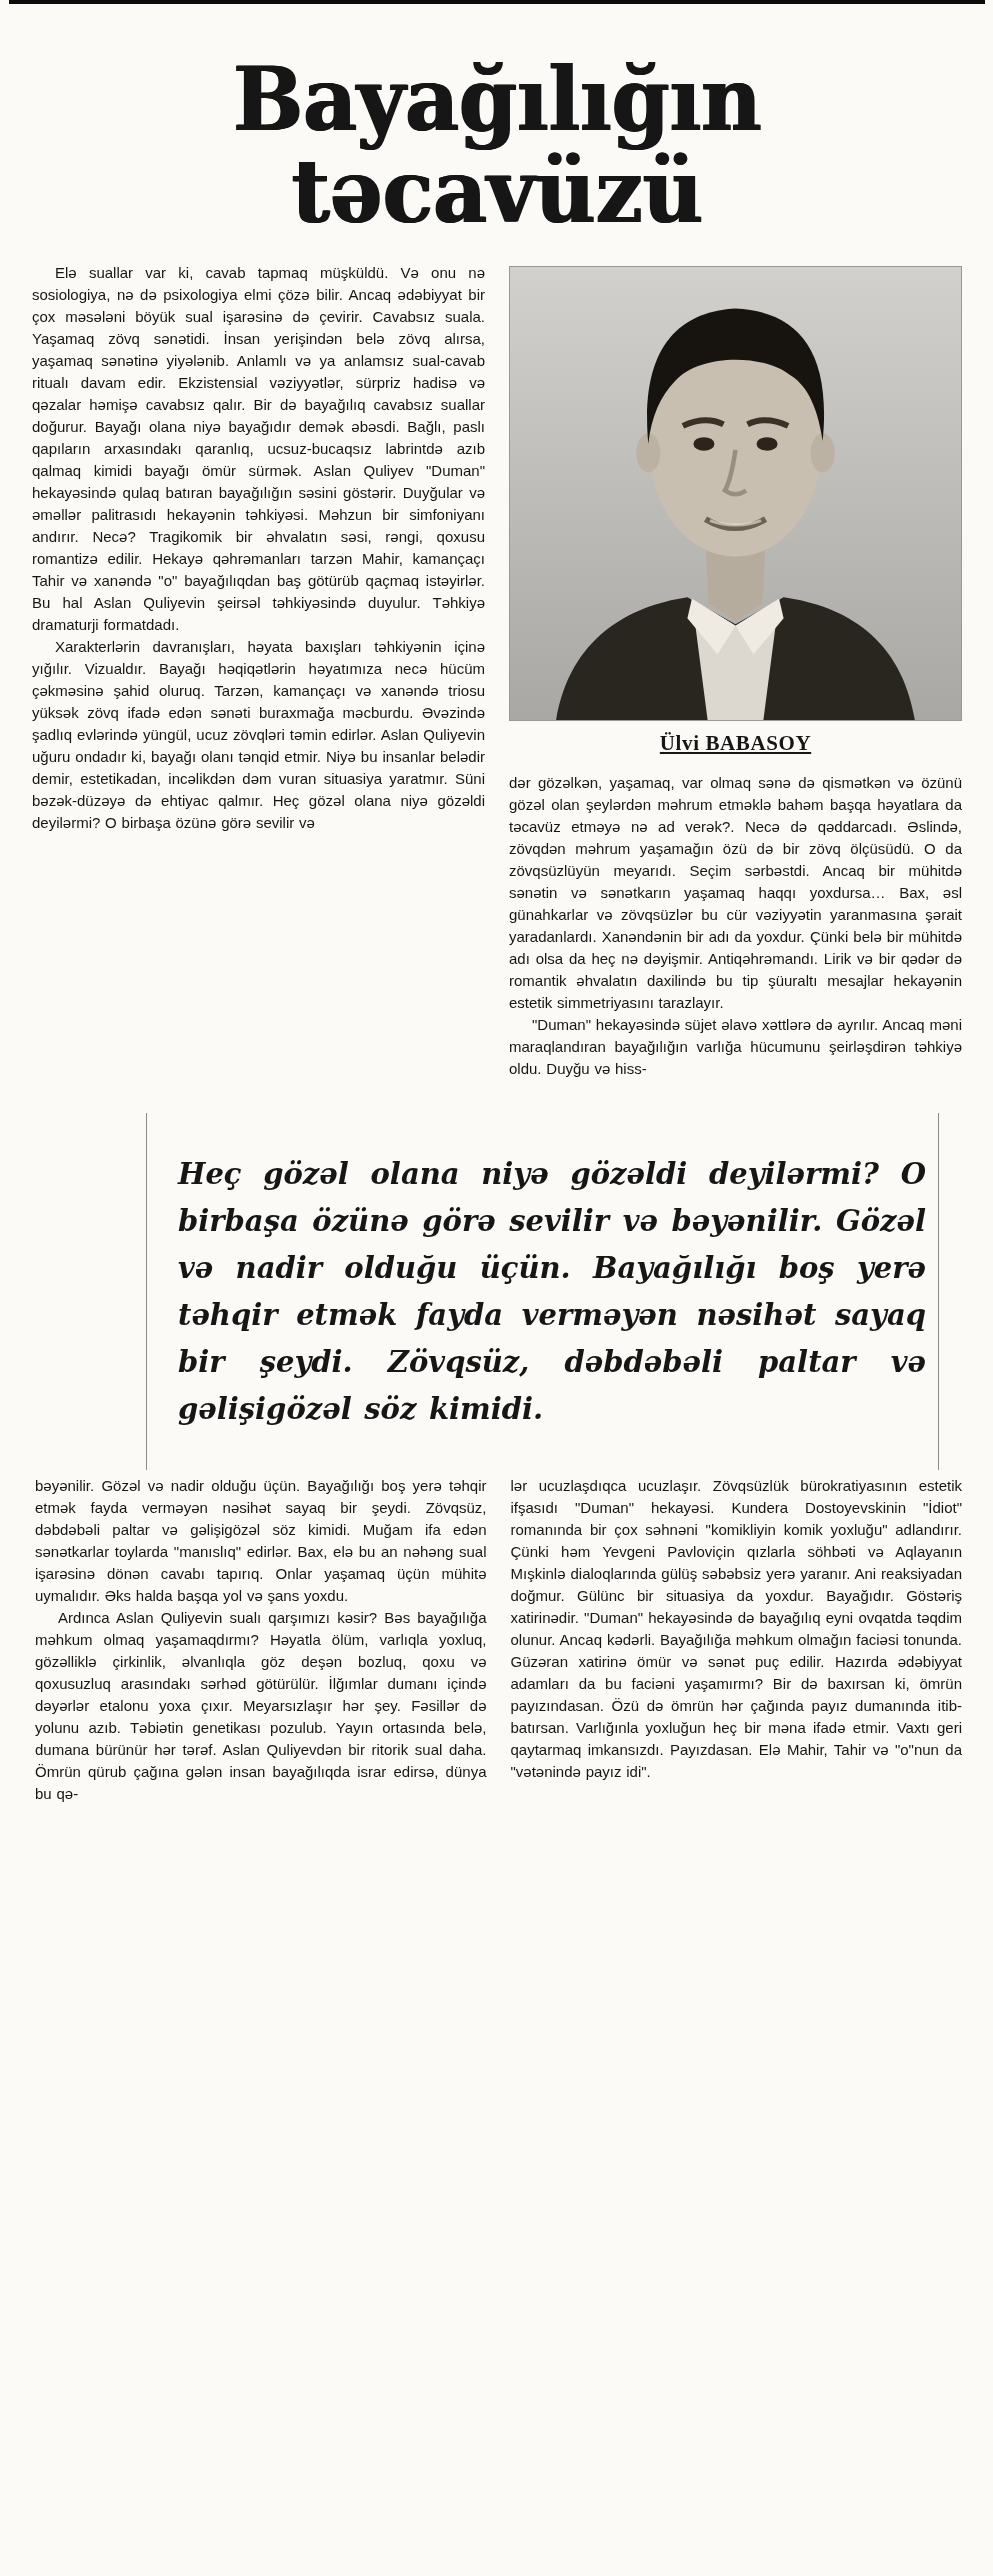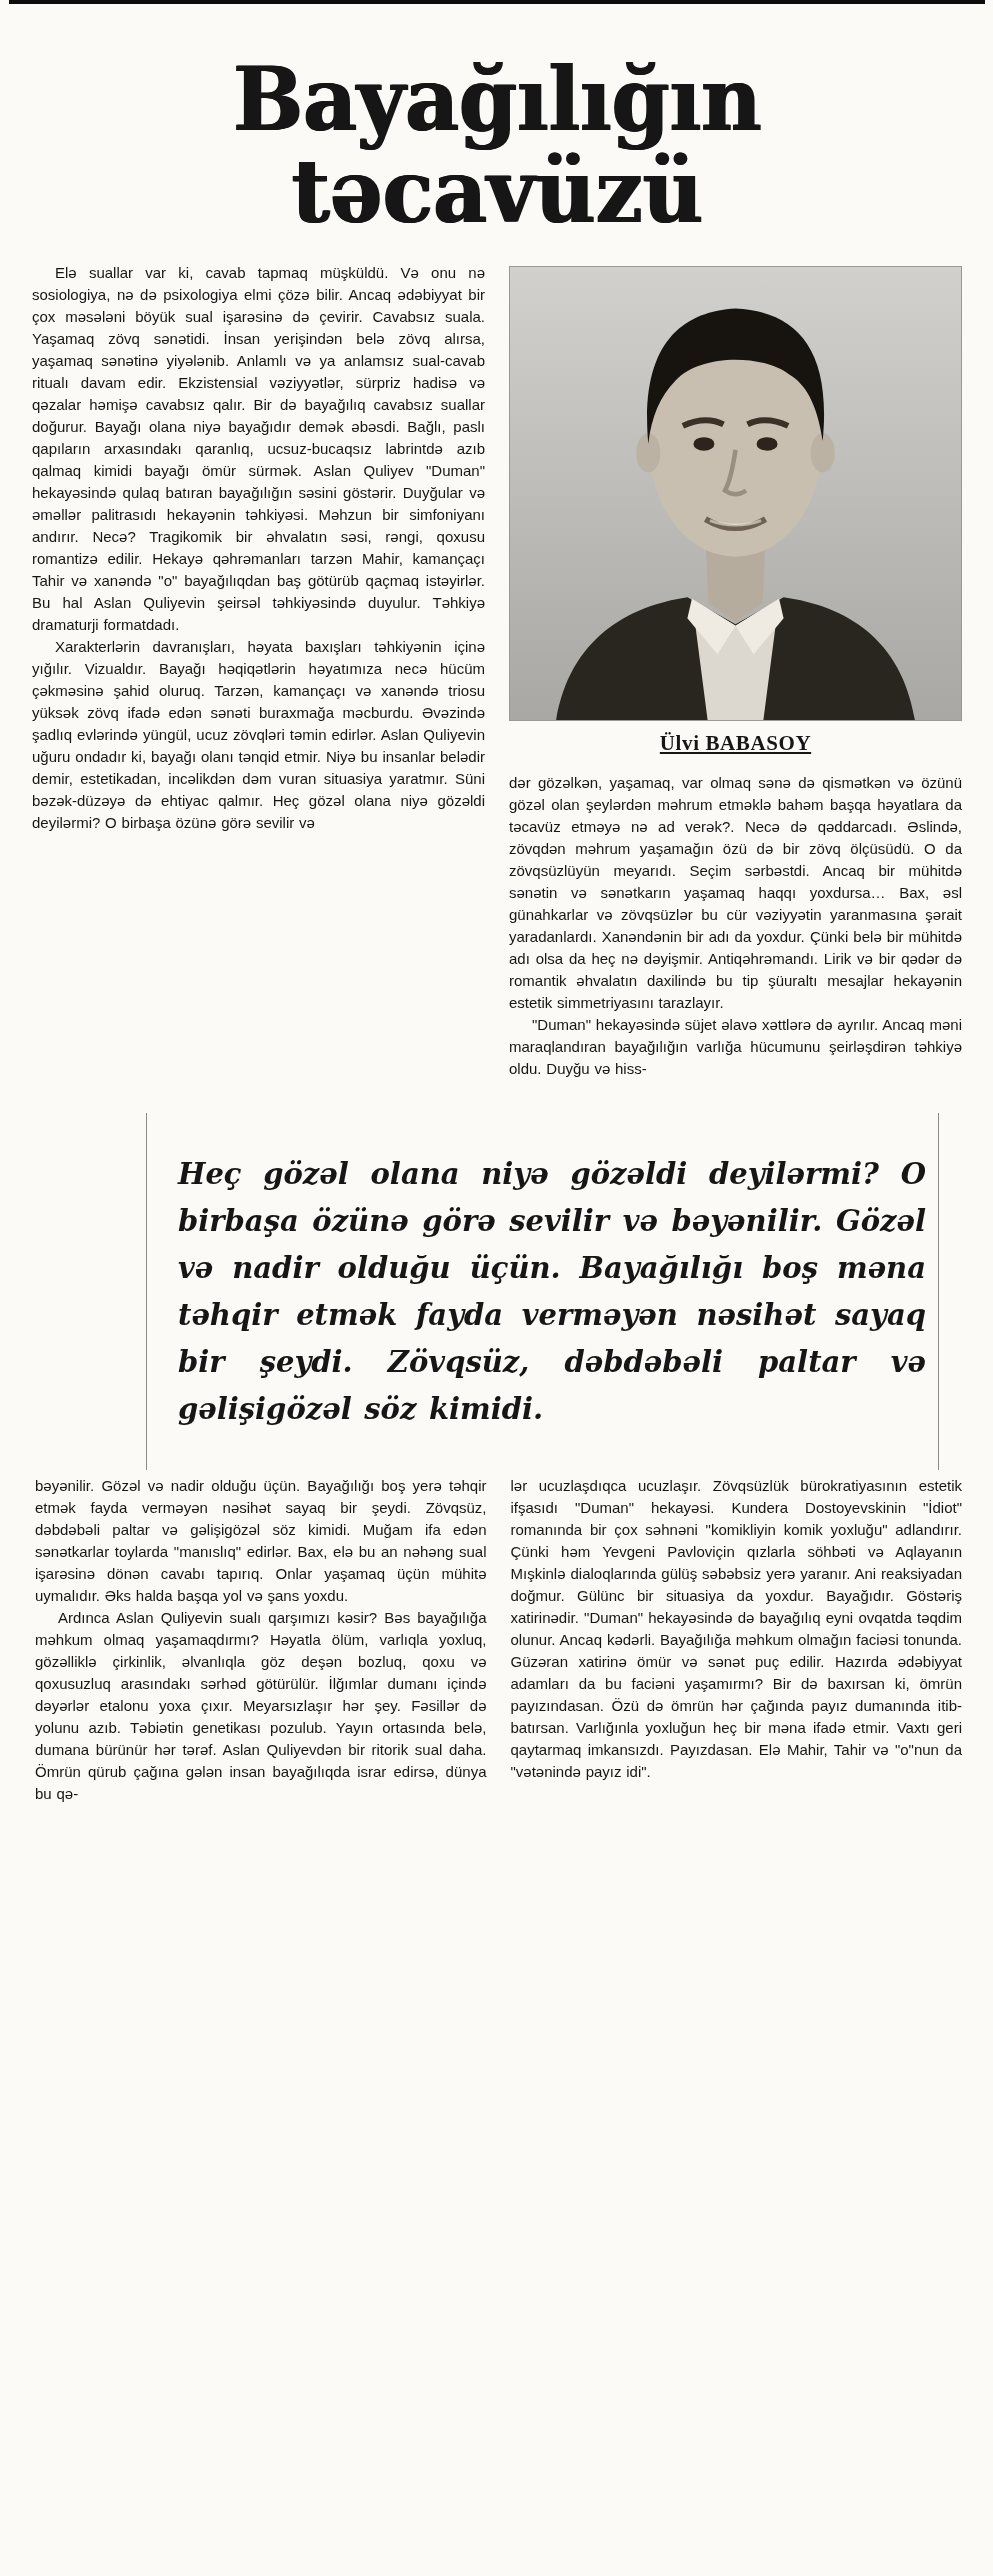--- a/index.html
+++ b/index.html
@@ -164,21 +164,21 @@
           </svg>
         </div>
         <figcaption>Ülvi BABASOY</figcaption>
       </figure>
       <p class="no-indent">dər gözəlkən, yaşamaq, var olmaq sənə də qismətkən və özünü gözəl olan şeylərdən məhrum etməklə bahəm başqa həyatlara da təcavüz etməyə nə ad verək?. Necə də qəddarcadı. Əslində, zövqdən məhrum yaşamağın özü də bir zövq ölçüsüdü. O da zövqsüzlüyün meyarıdı. Seçim sərbəstdi. Ancaq bir mühitdə sənətin və sənətkarın yaşamaq haqqı yoxdursa… Bax, əsl günahkarlar və zövqsüzlər bu cür vəziyyətin yaranmasına şərait yaradanlardı. Xanəndənin bir adı da yoxdur. Çünki belə bir mühitdə adı olsa da heç nə dəyişmir. Antiqəhrəmandı. Lirik və bir qədər də romantik əhvalatın daxilində bu tip şüuraltı mesajlar hekayənin estetik simmetriyasını tarazlayır.</p>
       <p>"Duman" hekayəsində süjet əlavə xəttlərə də ayrılır. Ancaq məni maraqlandıran bayağılığın varlığa hücumunu şeirləşdirən təhkiyə oldu. Duyğu və hiss-</p>
     </div>
   </section>
 
   <aside class="pull-quote">
-    <p>Heç gözəl olana niyə gözəldi deyilərmi? O birbaşa özünə görə sevilir və bəyənilir. Gözəl və nadir olduğu üçün. Bayağılığı boş məna təhqir etmək fayda verməyən nəsihət sayaq bir şeydi. Zövqsüz, dəbdəbəli paltar və  gəlişigözəl söz kimidi.</p>
+    <p>Heç gözəl olana niyə gözəldi deyilərmi? O birbaşa özünə görə sevilir və bəyənilir. Gözəl və nadir olduğu üçün. Bayağılığı boş yerə təhqir etmək fayda verməyən nəsihət sayaq bir şeydi. Zövqsüz, dəbdəbəli paltar və  gəlişigözəl söz kimidi.</p>
   </aside>
 
   <section class="bottom-columns">
     <div class="col">
       <p class="no-indent">bəyənilir. Gözəl və nadir olduğu üçün. Bayağılığı boş yerə təhqir etmək fayda verməyən nəsihət sayaq bir şeydi. Zövqsüz, dəbdəbəli paltar və  gəlişigözəl söz kimidi. Muğam ifa edən sənətkarlar toylarda "manıslıq" edirlər. Bax, elə bu an nəhəng sual işarəsinə dönən cavabı tapırıq. Onlar yaşamaq üçün mühitə uymalıdır. Əks halda başqa yol və şans yoxdu.</p>
       <p>Ardınca Aslan Quliyevin sualı qarşımızı kəsir? Bəs bayağılığa məhkum olmaq yaşamaqdırmı? Həyatla ölüm, varlıqla yoxluq, gözəlliklə çirkinlik, əlvanlıqla göz deşən bozluq, qoxu və qoxusuzluq arasındakı sərhəd götürülür. İlğımlar dumanı içində dəyərlər etalonu yoxa çıxır. Meyarsızlaşır hər şey. Fəsillər də yolunu azıb. Təbiətin genetikası pozulub. Yayın ortasında belə, dumana bürünür hər tərəf. Aslan Quliyevdən bir ritorik sual daha. Ömrün qürub çağına gələn insan bayağılıqda israr edirsə, dünya bu qə-</p>
     </div>
     <div class="col">
       <p class="no-indent">lər ucuzlaşdıqca ucuzlaşır. Zövqsüzlük bürokratiyasının estetik ifşasıdı "Duman" hekayəsi. Kundera Dostoyevskinin "İdiot" romanında bir çox səhnəni "komikliyin komik yoxluğu" adlandırır. Çünki həm Yevgeni Pavloviçin qızlarla söhbəti və Aqlayanın Mışkinlə dialoqlarında gülüş səbəbsiz yerə yaranır.  Ani reaksiyadan doğmur. Gülünc bir situasiya da yoxdur. Bayağıdır. Göstəriş xatirinədir. "Duman" hekayəsində də bayağılıq eyni ovqatda təqdim olunur. Ancaq kədərli. Bayağılığa məhkum olmağın faciəsi tonunda. Güzəran xatirinə ömür və sənət puç edilir. Hazırda ədəbiyyat adamları da bu faciəni yaşamırmı? Bir də baxırsan ki, ömrün payızındasan. Özü də ömrün hər çağında payız dumanında itib-batırsan. Varlığınla yoxluğun heç bir məna ifadə etmir. Vaxtı geri qaytarmaq imkansızdı. Payızdasan. Elə Mahir, Tahir və "o"nun da "vətənində payız idi".</p>
     </div>

